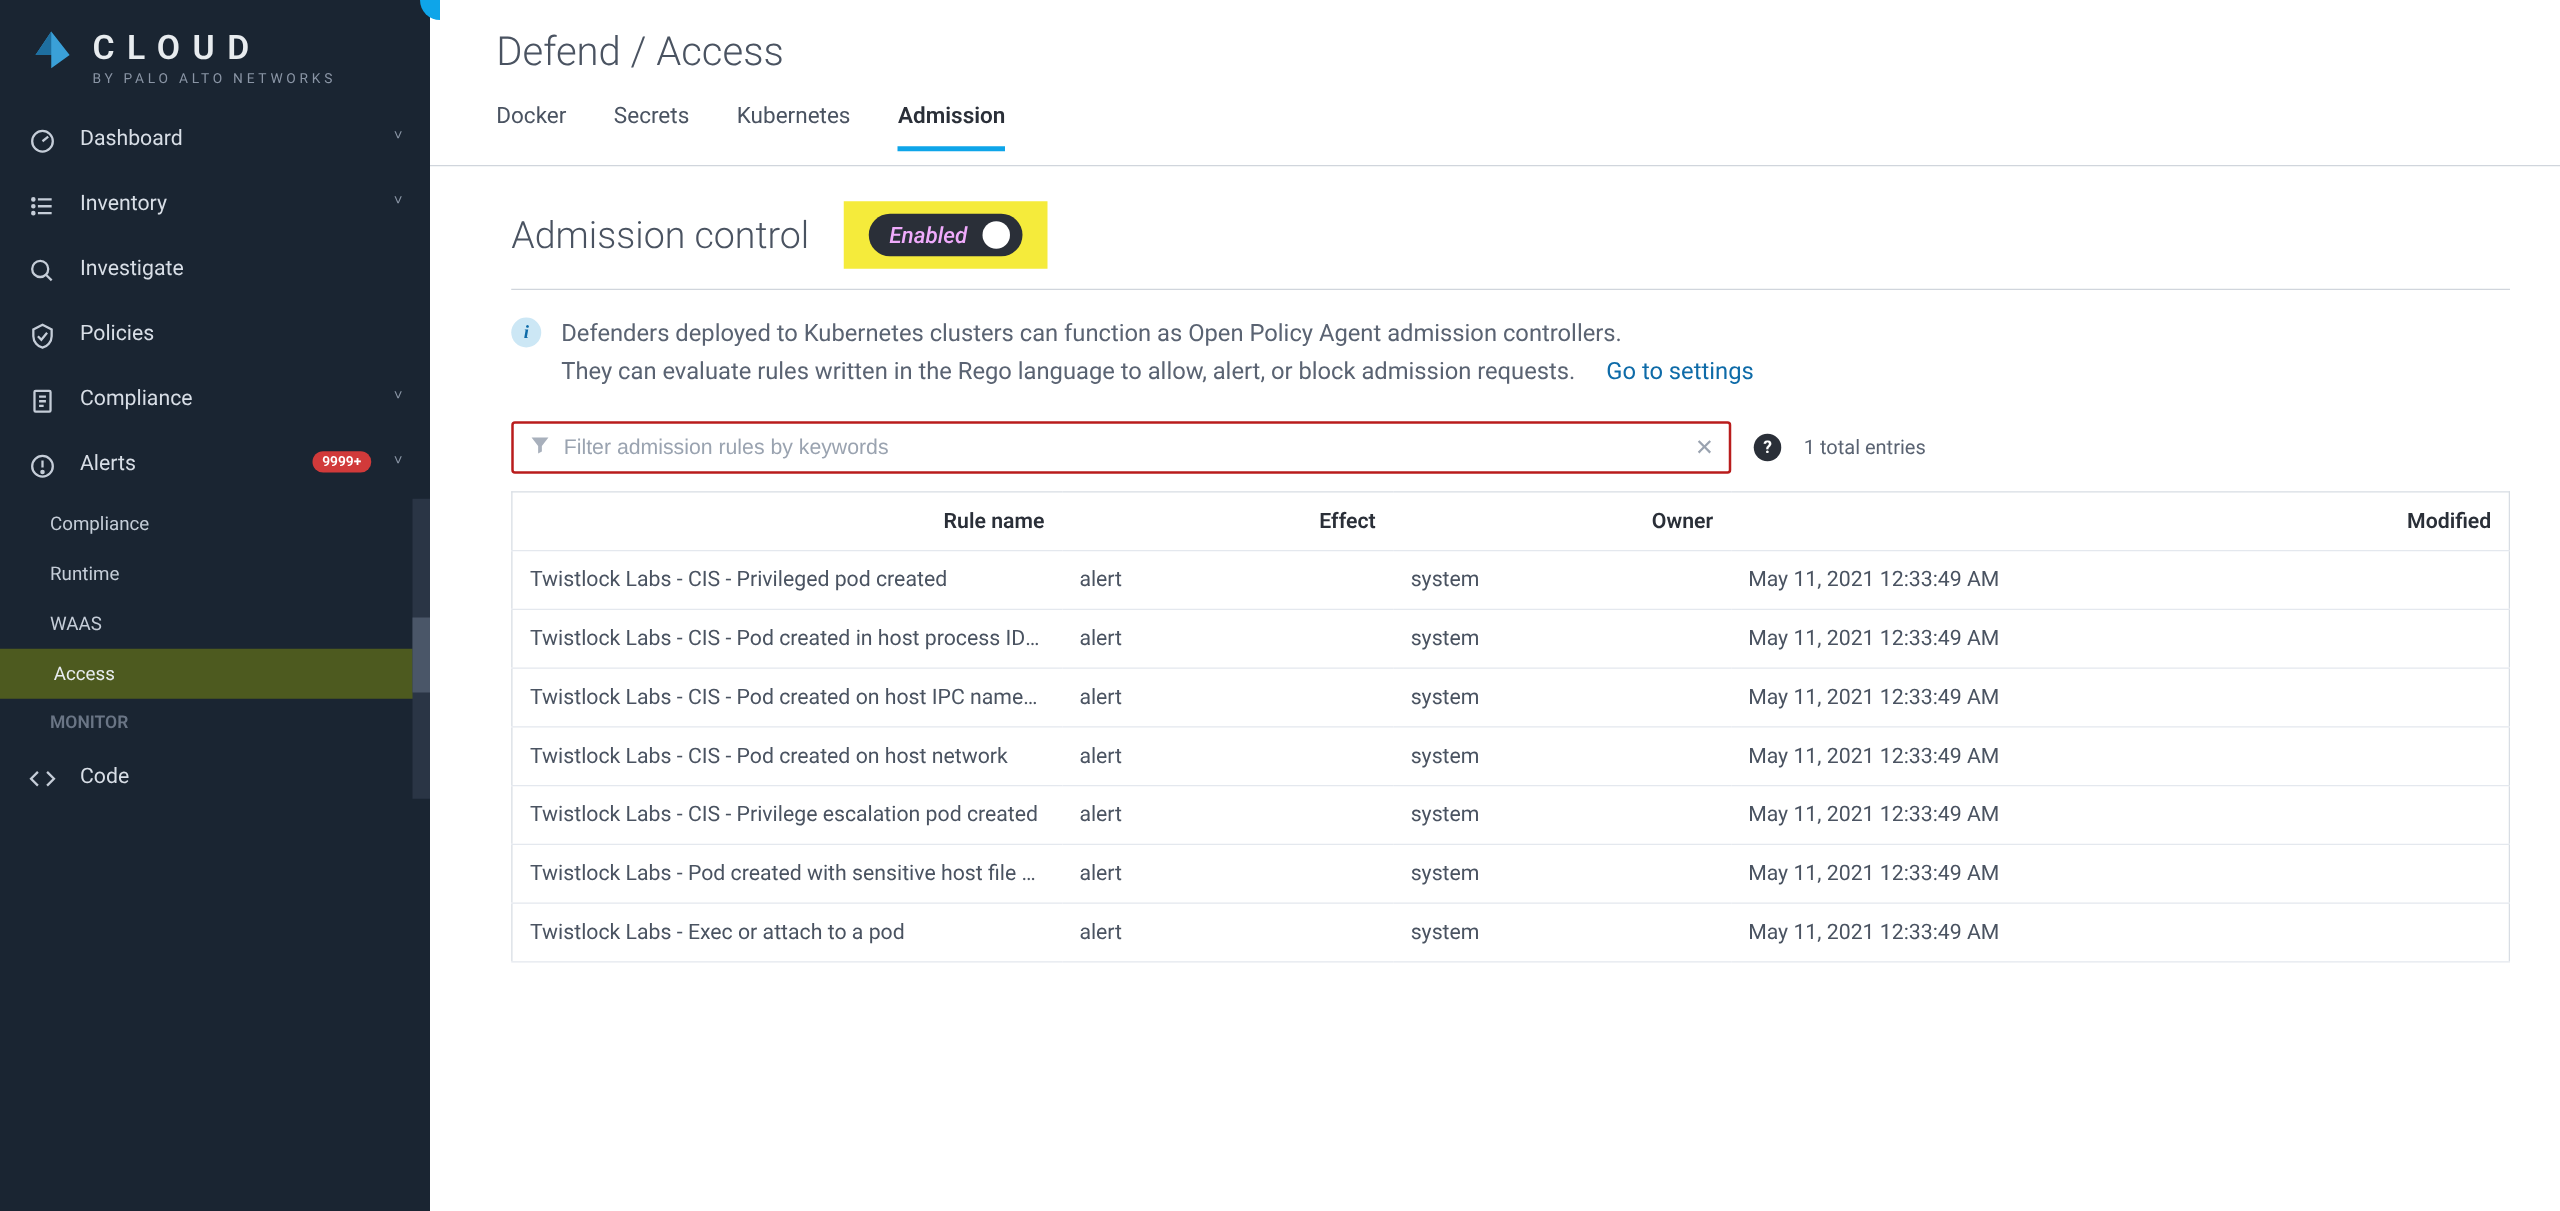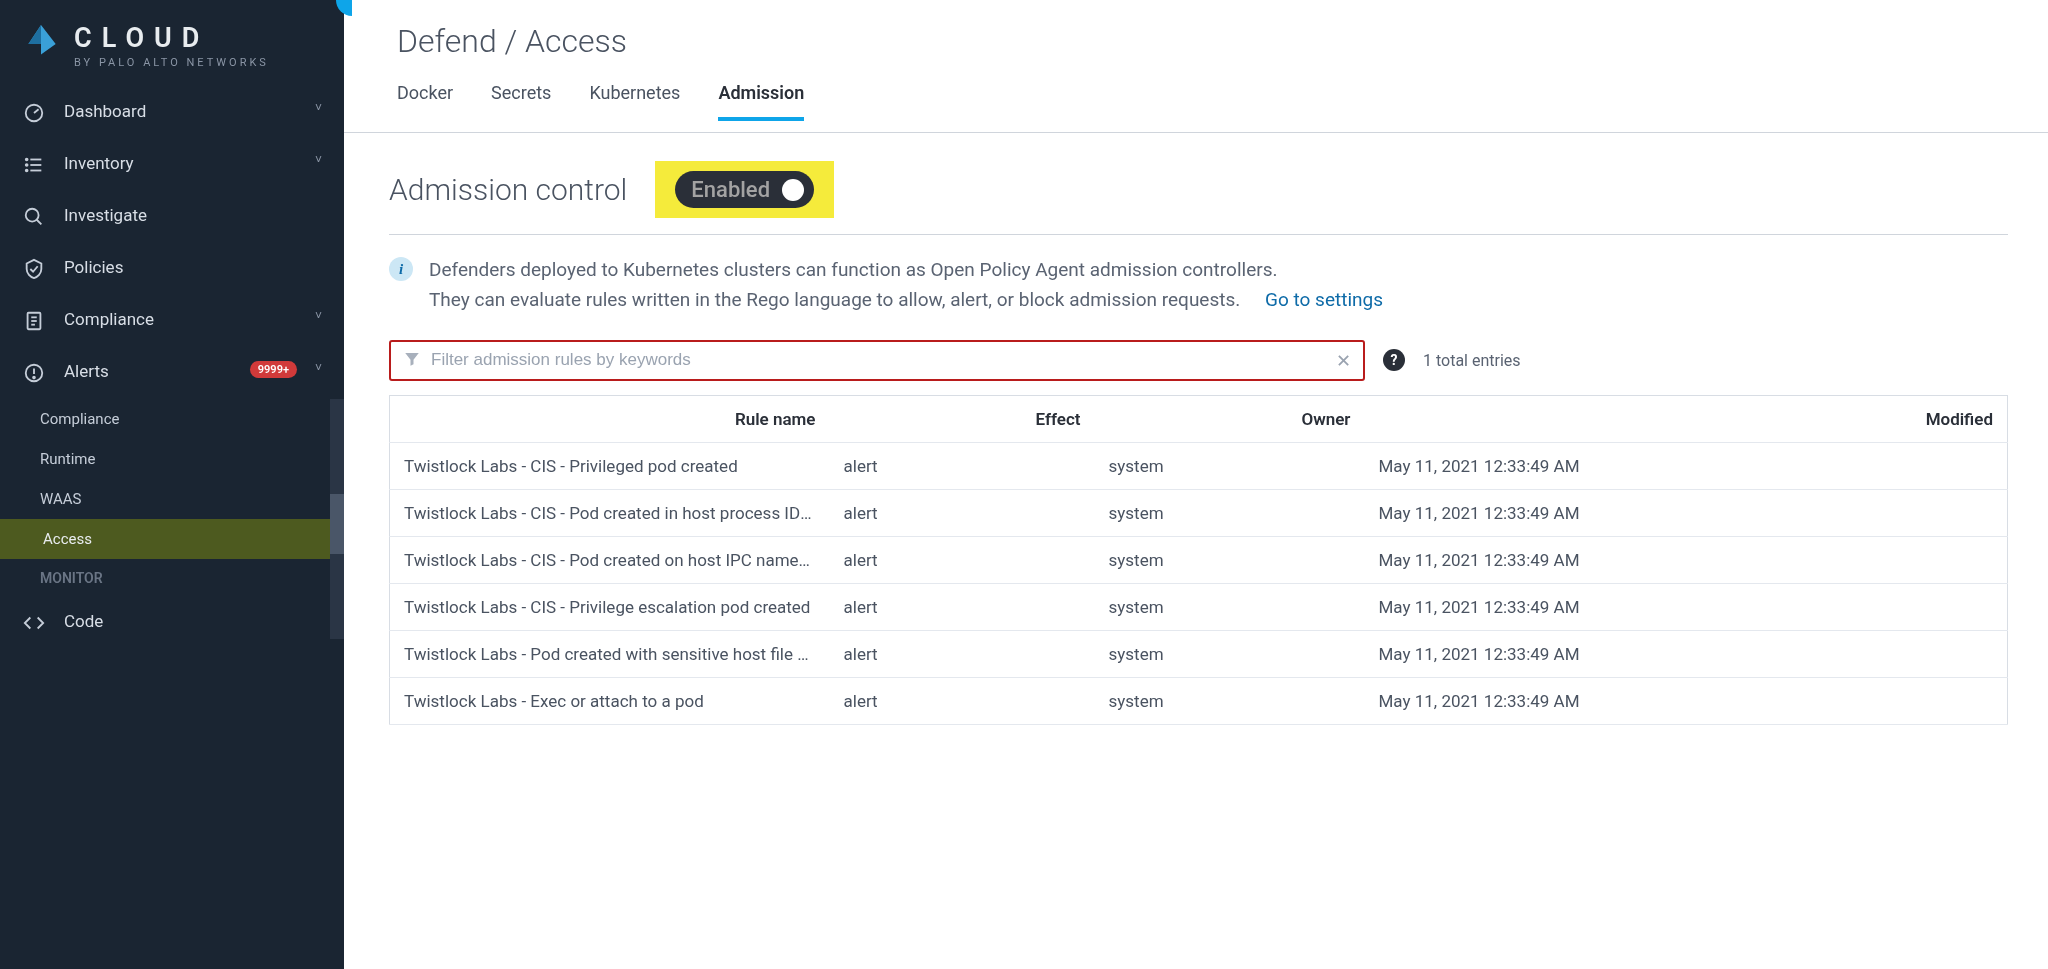--- a/index.html
+++ b/index.html
@@ -26,26 +26,26 @@
 .sub-scroll-track { position: absolute; right: 0; top: 0; bottom: 0; width: 14px; background: #2a3545; }
 .sub-scroll-thumb { position: absolute; right: 0; width: 14px; background: #4a5668; }
 .top-notch { position: absolute; top: 0; right: -8px; width: 16px; height: 16px; background: #0ea5e9; border-radius: 0 0 0 16px; z-index: 10; }
 
 
 .main { flex: 1; background: #fff; overflow-y: auto; }
 .breadcrumb { font-size: 32px; font-weight: 300; color: #4a5361; padding: 22px 40px 8px 53px; }
 .tabs { display: flex; gap: 38px; padding: 14px 40px 12px 53px; border-bottom: 1px solid #d0d5dc; }
 .tab { font-size: 18px; color: #4a5361; padding-bottom: 14px; cursor: pointer; border-bottom: 4px solid transparent; margin-bottom: -1px; }
 .tab.active { color: #2a2f38; font-weight: 600; border-bottom-color: #0ea5e9; }
-.section { padding: 28px 40px 20px 45px; }
+.section { padding: 28px 40px 20px 65px; }
 .section-header { display: flex; align-items: center; gap: 28px; border-bottom: 1px solid #d0d5dc; padding-bottom: 16px; }
 .section-title { font-size: 30px; font-weight: 300; color: #4a5361; }
 .toggle-wrap { background: #f5eb3b; padding: 10px 20px; display: inline-flex; align-items: center; }
 .toggle { background: #2a2f38; border-radius: 20px; padding: 6px 10px 6px 16px; display: flex; align-items: center; gap: 12px; cursor: pointer; }
-.toggle-label { color: #a3a3a3; font-size: 22px; font-weight: 500; }
+.toggle-label { color: #f0abfc; font-size: 18px; font-weight: 500; font-style: italic; }
 .toggle-knob { width: 22px; height: 22px; background: #fff; border-radius: 50%; }
 .info-row { display: flex; align-items: flex-start; gap: 16px; padding: 20px 0 10px 0; }
 .info-icon { width: 24px; height: 24px; background: #cce7f5; color: #0e6ba8; border-radius: 50%; display: flex; align-items: center; justify-content: center; font-family: Georgia, serif; font-style: italic; font-weight: bold; font-size: 15px; flex-shrink: 0; margin-top: 2px; }
 .info-text { font-size: 19px; color: #5a6372; line-height: 1.6; }
 .info-link { color: #0e6ba8; cursor: pointer; margin-left: 20px; }
 .filter-row { display: flex; align-items: center; gap: 18px; padding: 14px 0; }
 .filter-box { flex: 0 0 976px; display: flex; align-items: center; border: 2px solid #b91c1c; border-radius: 3px; padding: 8px 12px; gap: 10px; }
 .filter-icon { color: #a8b0bc; }
 .filter-input { flex: 1; border: none; outline: none; font-size: 17px; color: #333; }
 .filter-input::placeholder { color: #9aa3b0; }
@@ -234,20 +234,26 @@
     <td>system</td>
     <td>May 11, 2021 12:33:49 AM</td>
   </tr>
           <tr>
     <td class="rule-cell">Twistlock Labs - CIS - Pod created on host IPC names...</td>
     <td>alert</td>
     <td>system</td>
     <td>May 11, 2021 12:33:49 AM</td>
   </tr>
           <tr>
+    <td class="rule-cell">Twistlock Labs - CIS - Pod created on host network</td>
+    <td>alert</td>
+    <td>system</td>
+    <td>May 11, 2021 12:33:49 AM</td>
+  </tr>
+          <tr>
     <td class="rule-cell">Twistlock Labs - CIS - Privilege escalation pod created</td>
     <td>alert</td>
     <td>system</td>
     <td>May 11, 2021 12:33:49 AM</td>
   </tr>
           <tr>
     <td class="rule-cell">Twistlock Labs - Pod created with sensitive host file s...</td>
     <td>alert</td>
     <td>system</td>
     <td>May 11, 2021 12:33:49 AM</td>

